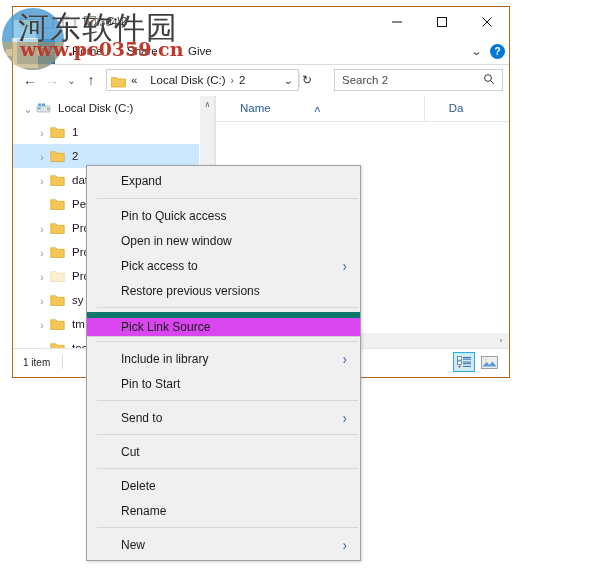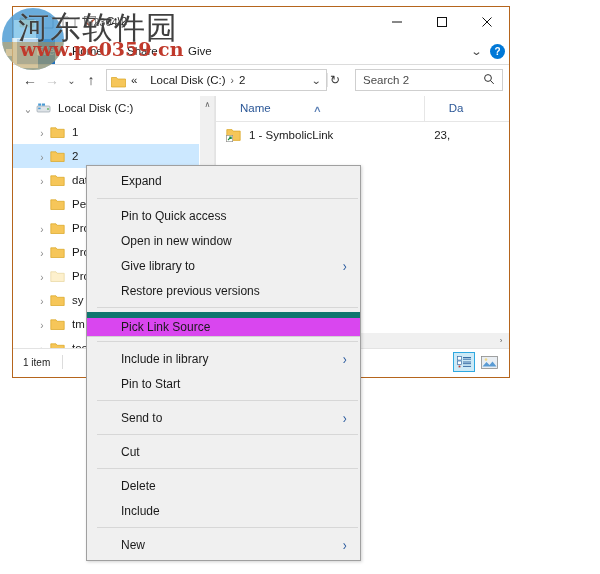--- a/index.html
+++ b/index.html
@@ -161,25 +161,25 @@
     font-size: 10px; color: #444;
     padding: 0 6px;
     transform: scaleX(1.25);
   }
   .refresh {
     font-size: 12px; color: #333;
     padding: 0 5px 0 2px;
     border-left: 1px solid #e3e3e3;
   }
   .searchbox {
-    width: 148px;
+    width: 169px;
     height: 22px;
     border: 1px solid #cfcfcf;
     background: #fff;
-    margin-left: 10px;
+    margin-left: 17px;
     display: flex; align-items: center;
     box-sizing: border-box;
     flex: none;
   }
   .search-text {
     font-size: 11.5px; color: #4a4a4a;
     padding-left: 7px;
     white-space: nowrap;
   }
   .search-ico {
@@ -694,33 +694,20 @@
 
       <div id="list">
         <div id="colhdr">
           <div class="col name">
             <span>Name</span>
             <span class="sort-caret">∧</span>
           </div>
           <div class="col date">Da</div>
         </div>
 
-        <div class="lrow">
-          <div class="lcell name">
-            <span class="link-ico">
-              <svg width="16" height="14" viewBox="0 0 16 14">
-                <path d="M0.8 1.6h5.2l1.2 1.5H14.2v9.3H0.8z" fill="#f6c659" stroke="#d9a521" stroke-width="0.7"></path>
-                <rect x="0.5" y="7.5" width="6.2" height="6.2" fill="#fff" stroke="#888" stroke-width="0.6"></rect>
-                <path d="M2 12l3-3M3.2 9h2v2" fill="none" stroke="#1e8a3c" stroke-width="1.1"></path>
-              </svg>
-            </span>
-            <span>1 - SymbolicLink</span>
-          </div>
-          <div class="lcell date">23,</div>
-        </div>
 
         <div class="hscroll">
           <span class="hs-arrow">›</span>
         </div>
       </div>
     </div>
 
     <div id="status">
       <span class="status-text">1 item</span>
       <span class="status-sep"></span>
@@ -743,42 +730,42 @@
       </div>
     </div>
   </div>
 
   <div id="ctxmenu">
     <div class="mi bold">Expand</div>
     <div class="msep"></div>
     <div class="mi">Pin to Quick access</div>
     <div class="mi">Open in new window</div>
     <div class="mi">
-      <span>Give library to</span>
+      <span>Pick access to</span>
       <span class="arrow">›</span>
     </div>
     <div class="mi">Restore previous versions</div>
     <div class="msep"></div>
     <div class="mi hl">Pick Link Source</div>
     <div class="msep"></div>
     <div class="mi">
       <span>Include in library</span>
       <span class="arrow">›</span>
     </div>
     <div class="mi">Pin to Start</div>
     <div class="msep"></div>
     <div class="mi">
       <span>Send to</span>
       <span class="arrow">›</span>
     </div>
     <div class="msep"></div>
     <div class="mi">Cut</div>
     <div class="msep"></div>
     <div class="mi">Delete</div>
-    <div class="mi">Include</div>
+    <div class="mi">Rename</div>
     <div class="msep"></div>
     <div class="mi">
       <span>New</span>
       <span class="arrow">›</span>
     </div>
 
   </div>
 
   <div id="watermark">
     <div class="wm-logo">

